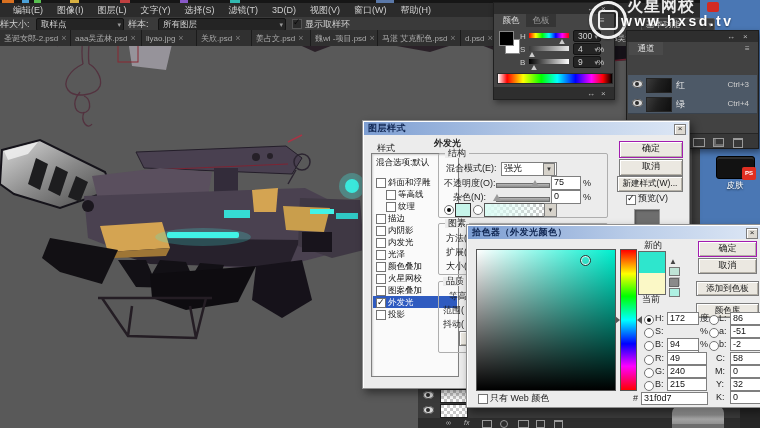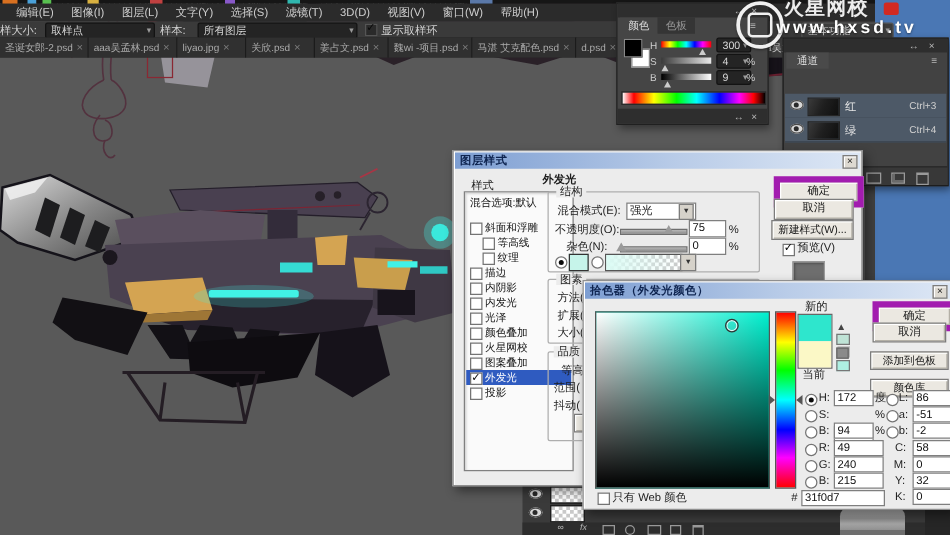--- a/index.html
+++ b/index.html
@@ -18,21 +18,21 @@
   .dlg{position:absolute;background:#ececec;border:1px solid #8f8f8f;
        box-shadow:inset 1px 1px 0 #ffffff,3px 4px 8px rgba(0,0,0,.45)}
   .tbar{position:absolute;left:1px;top:1px;right:1px;height:13px;
         background:linear-gradient(90deg,#7d9ed2 0%,#b9cce8 55%,#dde7f5 100%);
         color:#0e2450;font-size:9px;font-weight:bold;line-height:13px;padding-left:4px;letter-spacing:.5px;white-space:nowrap;overflow:hidden}
   .tclose{position:absolute;top:3px;width:10px;height:9px;background:#ddd9d1;border:1px solid #7c7c7c;
           box-shadow:inset 1px 1px 0 #fff;font-size:8px;line-height:7px;text-align:center;color:#222}
   .btn{position:absolute;background:#ebe8e1;border:1px solid #7c7c7c;
        box-shadow:inset 1px 1px 0 #fff,inset -1px -1px 0 #b4b0a6;
        font-size:9px;color:#161616;text-align:center;line-height:13px;white-space:nowrap;overflow:hidden}
-  .btn.def{border:5px solid #a21caf}
+  .btn.def{border:1px solid #a21caf}
   .inp{position:absolute;background:#fff;border:1px solid #7f7f7f;font-size:9px;color:#111;
        line-height:11px;padding-left:2px;white-space:nowrap;overflow:hidden}
   .grp{position:absolute;border:1px solid #aeaeae;border-radius:2px}
   .grp-lab{position:absolute;background:#ececec;font-size:9px;color:#222;padding:0 3px;line-height:9px;white-space:nowrap}
   .lab{position:absolute;font-size:9px;color:#1d1d1d;white-space:nowrap;line-height:11px}
   .cb{position:absolute;width:8px;height:8px;background:#fff;border:1px solid #747474}
   .cb.on::after{content:"✓";position:absolute;left:0px;top:-3px;font-size:9px;color:#0a0a0a}
   .rad{position:absolute;width:8px;height:8px;border-radius:50%;background:#fff;border:1px solid #747474}
   .rad.on::after{content:"";position:absolute;left:2px;top:2px;width:4px;height:4px;border-radius:50%;background:#0a0a0a}
   .track{position:absolute;height:3px;background:linear-gradient(#b8b8b8,#8a8a8a);border:1px solid #6e6e6e}
@@ -138,20 +138,25 @@
       <rect x="224" y="210" width="26" height="8" fill="#35dcd4"></rect>
       <rect x="310" y="209" width="24" height="5" fill="#41f2e6"></rect>
       <rect x="336" y="213" width="22" height="6" fill="#2fc8c4"></rect>
       <circle cx="352" cy="186" r="13" fill="rgba(62,240,228,.3)"></circle>
       <circle cx="352" cy="186" r="7" fill="#3ae8dc"></circle>
     </svg>
   </div>
 
   <div class="abs" style="left:692px;top:46px;width:8px;height:382px;background:#3f3f3f"></div>
   <div class="abs" style="left:700px;top:0;width:60px;height:428px;background:#4a77b4"></div>
+  <div class="abs" style="left:712px;top:152px;width:46px;height:42px">
+    <div class="abs" style="left:4px;top:4px;width:37px;height:21px;background:#121212;border:1px solid #000;border-radius:3px;box-shadow:inset 0 2px 0 #2e2e2e"></div>
+    <div class="abs" style="left:30px;top:15px;width:14px;height:13px;background:#df2f22;border-radius:2px;color:#fff;font-size:6px;font-weight:bold;text-align:center;line-height:13px">PS</div>
+    <div class="abs" style="left:0;top:28px;width:46px;text-align:center;font-size:8.5px;color:#fff;text-shadow:0 1px 2px #123">皮肤</div>
+  </div>
 
   <div class="abs" style="left:418px;top:384px;width:342px;height:44px;background:#3a3a3a">
     <div class="eye" style="left:5px;top:7px"></div>
     <div class="abs checker" style="left:22px;top:5px;width:26px;height:12px;border:1px solid #1e1e1e"></div>
     <div class="eye" style="left:5px;top:22px"></div>
     <div class="abs checker" style="left:22px;top:20px;width:26px;height:12px;border:1px solid #1e1e1e"></div>
     <div class="abs" style="left:0;top:34px;width:342px;height:10px;background:#2d2d2d">
       <span class="phico" style="left:28px;top:1px;font-size:7px">∞</span>
       <span class="phico" style="left:46px;top:1px;font-size:7px;font-style:italic">fx</span>
       <div class="ico-box" style="left:64px;top:2px;width:8px;height:6px"></div>

